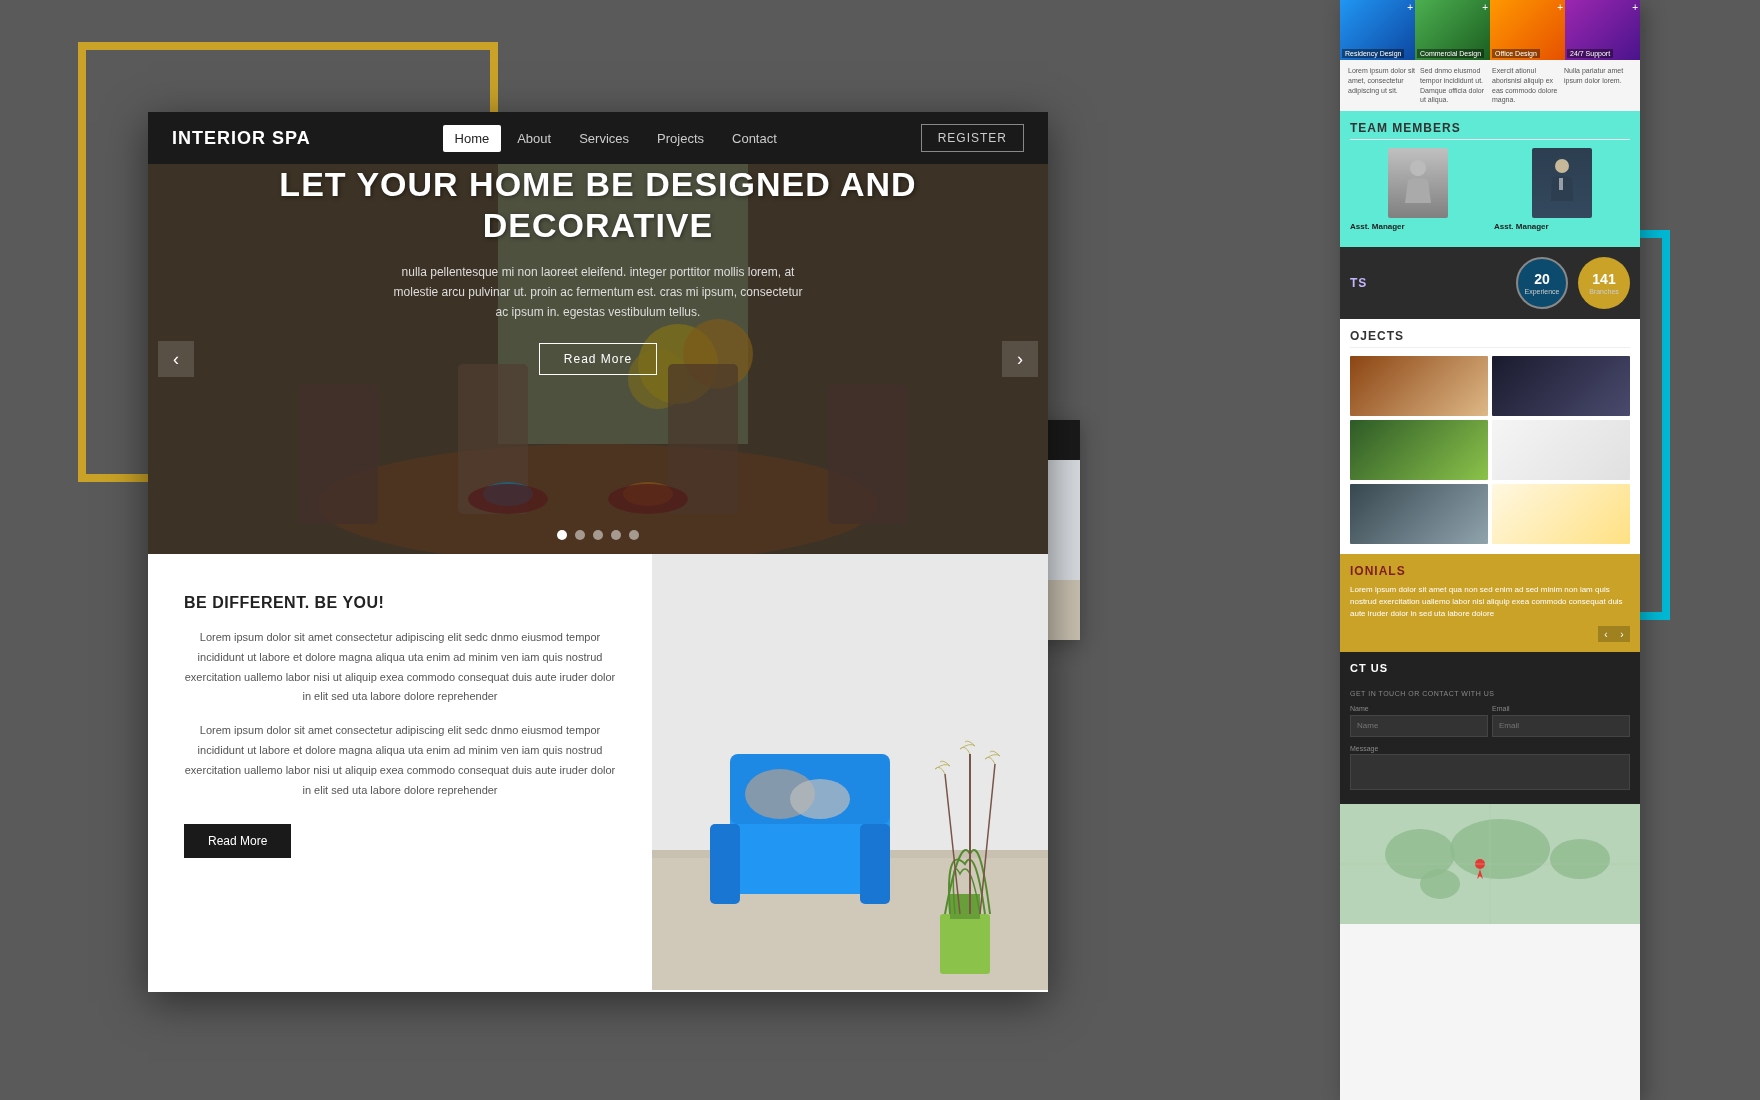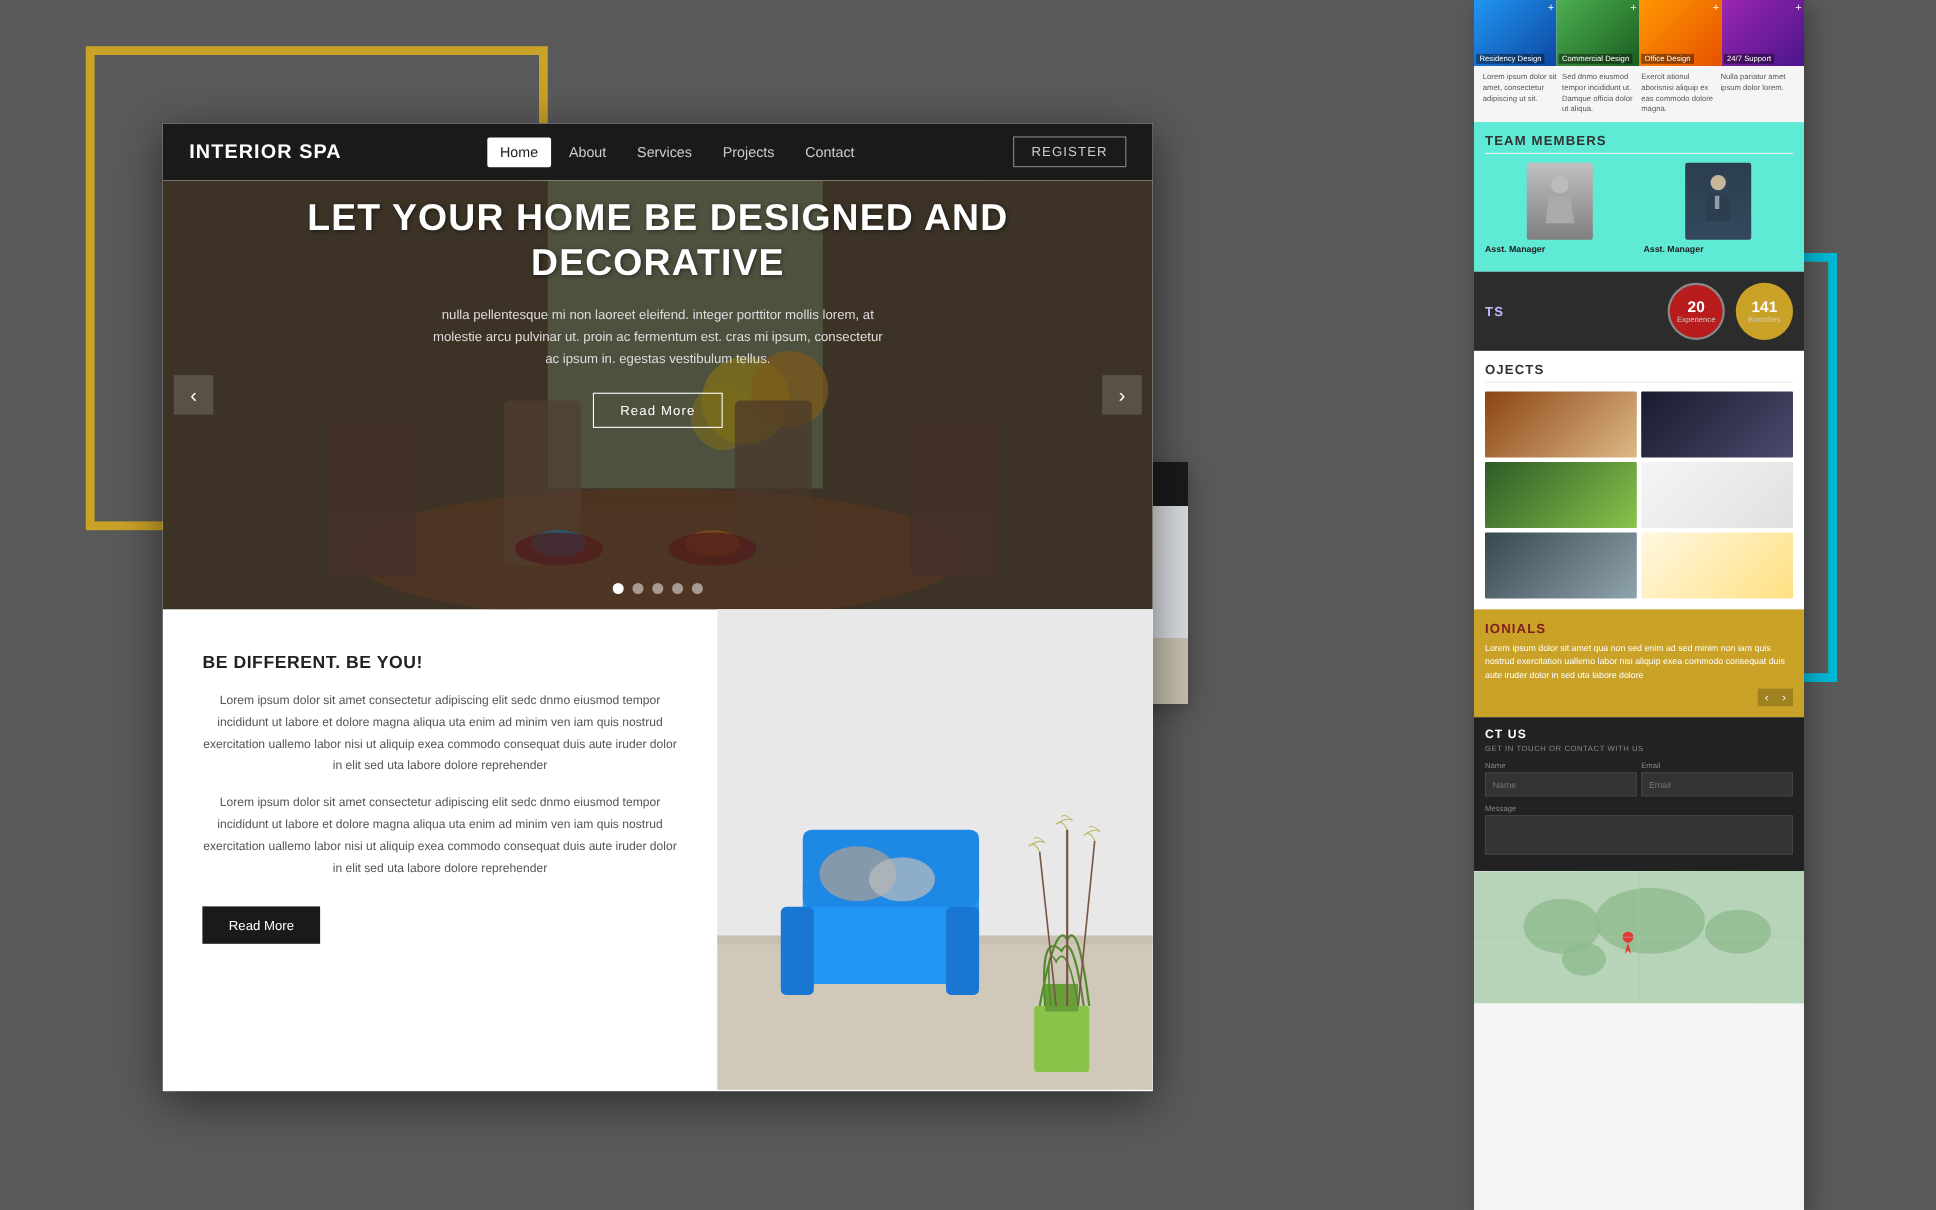--- a/index.html
+++ b/index.html
@@ -107,21 +107,20 @@
       position: absolute;
       inset: 0;
       background: rgba(0,0,0,0.3);
     }
     .hero-content {
       position: relative;
       z-index: 2;
       text-align: center;
       color: #fff;
       padding: 0 100px;
-      margin-top: 14px;
     }
     .hero-title {
       font-size: 34px;
       font-weight: bold;
       line-height: 1.2;
       margin-bottom: 16px;
       letter-spacing: 1px;
       text-shadow: 1px 1px 4px rgba(0,0,0,0.5);
     }
     .hero-subtitle {
@@ -340,21 +339,21 @@
     .stat-circle {
       width: 52px;
       height: 52px;
       border-radius: 50%;
       display: flex;
       flex-direction: column;
       align-items: center;
       justify-content: center;
     }
     .stat-circle-dark {
-      background: #b91c1c;
+      background: #0c4a6e;
       border: 2px solid #888;
       text-align: right;
     }
     .stat-circle-gold {
       background: #c9a227;
     }
     .stat-num {
       font-size: 14px;
       font-weight: bold;
       color: #fff;
@@ -427,21 +426,21 @@
     
     .contact-section {
       background: #222;
       padding: 10px;
     }
     .contact-heading {
       font-size: 11px;
       font-weight: bold;
       color: #fff;
       letter-spacing: 1px;
-      margin-bottom: 4px;
+      margin-bottom: 16px;
     }
     .contact-sub {
       font-size: 7px;
       color: #888;
       margin-bottom: 8px;
       letter-spacing: 0.5px;
     }
     .contact-input {
       width: 100%;
       height: 22px;

